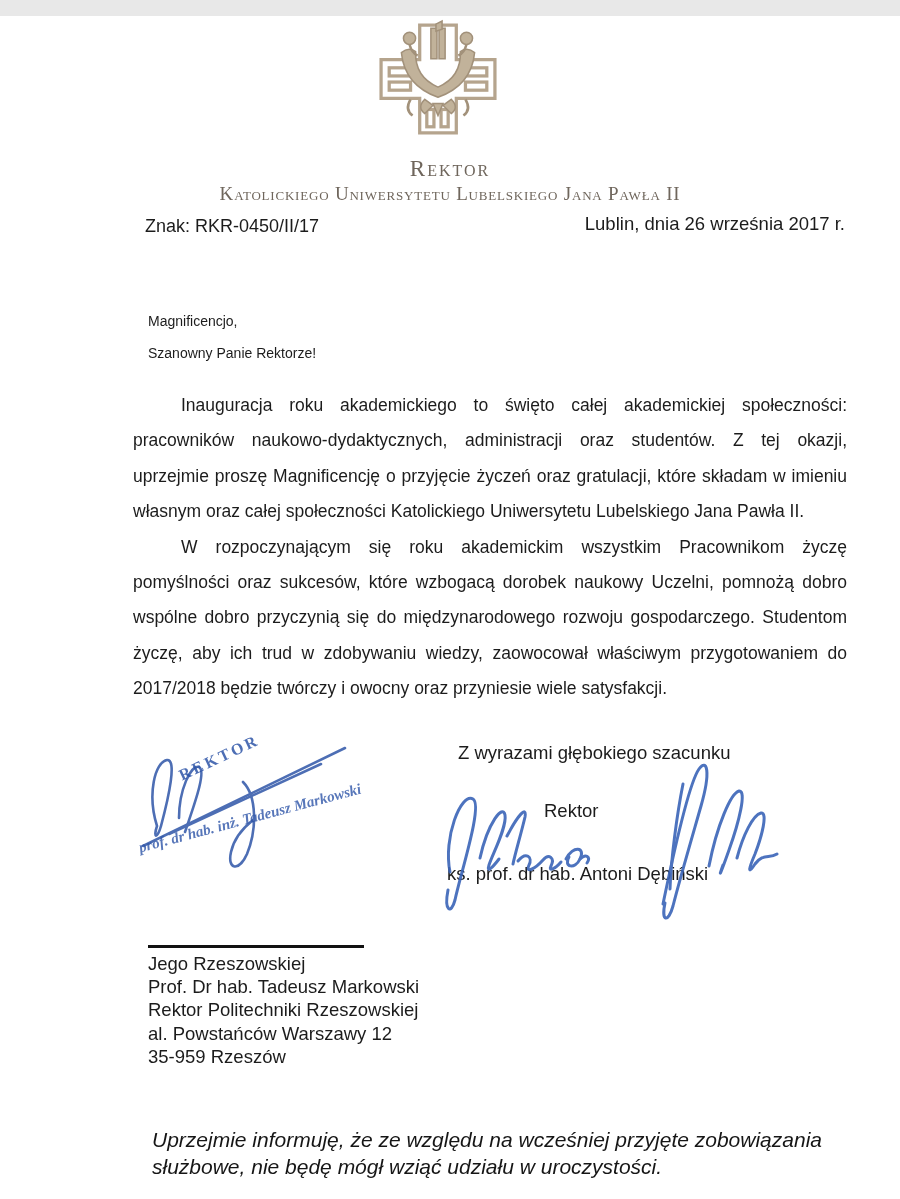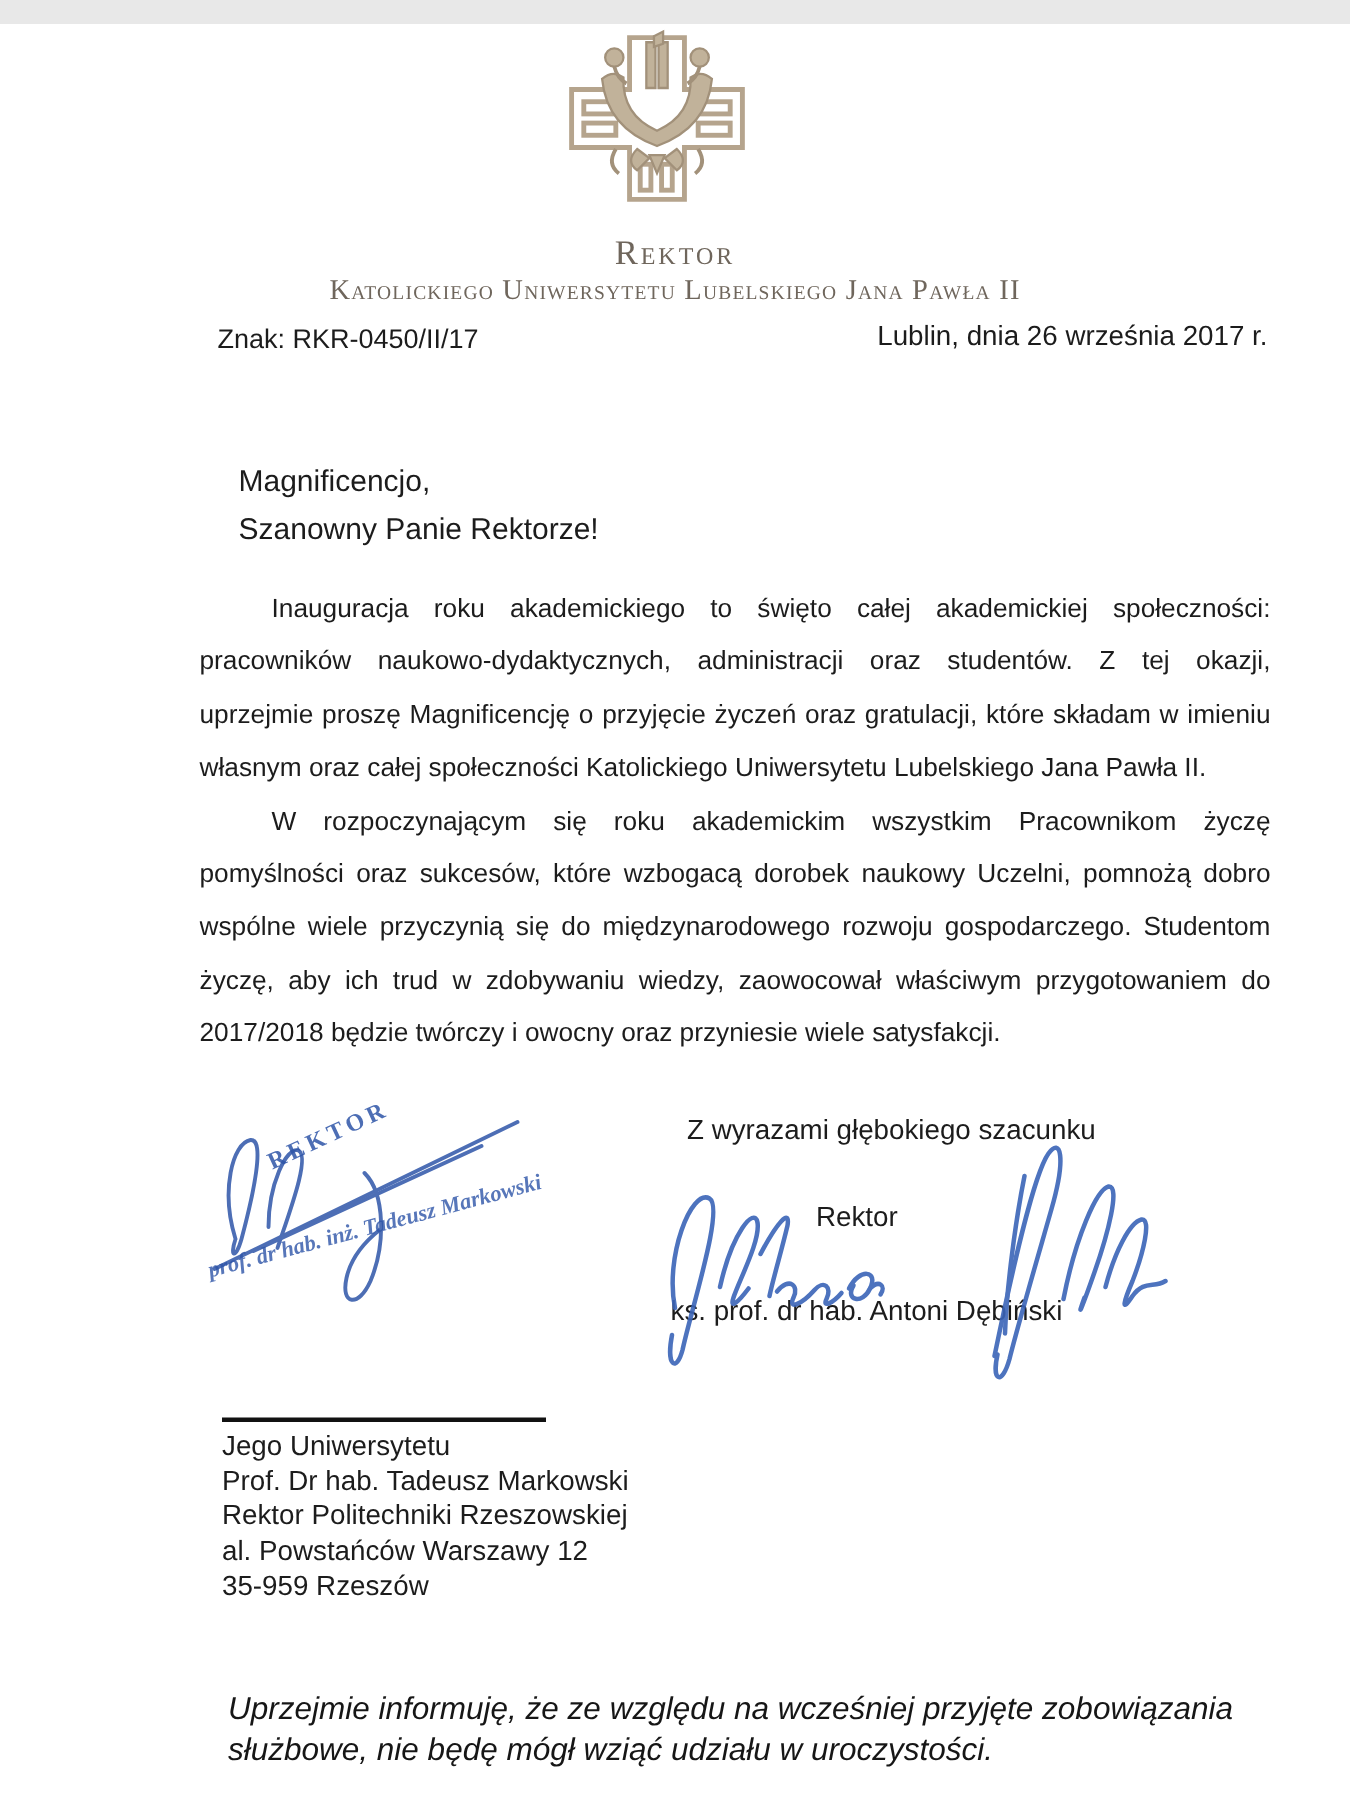--- a/index.html
+++ b/index.html
@@ -16,21 +16,21 @@
     font-size:23px;letter-spacing:2px;color:#6f665c;
   }
   .hd-sub{
     position:absolute;left:0;top:167px;width:900px;text-align:center;
     font-family:"Liberation Serif","DejaVu Serif",serif;font-variant:small-caps;
     font-size:19px;letter-spacing:0.8px;color:#6f665c;
   }
   .znak{position:absolute;left:145px;top:200px;font-size:18px;}
   .place-date{position:absolute;right:55px;top:197px;font-size:18.5px;}
   
-  .salutation{position:absolute;left:159px;top:289px;font-size:20px;line-height:32px;}
+  .salutation{position:absolute;left:148px;top:289px;font-size:14px;line-height:32px;}
   
   .body-block{position:absolute;left:133px;top:372px;width:714px;font-size:17.5px;}
   .bline{height:35.4px;line-height:35.4px;white-space:nowrap;}
   .bline.j{text-align:justify;text-align-last:justify;white-space:normal;overflow:hidden;}
   .bline.ind{padding-left:48px;}
   
   .valediction{position:absolute;left:458px;top:726px;font-size:18.5px;}
   .closing-title{position:absolute;left:544px;top:784px;font-size:18.5px;}
   .signer{position:absolute;left:447px;top:847px;font-size:18.5px;}
   .sig-main{position:absolute;left:430px;top:738px;width:350px;height:172px;pointer-events:none;}
@@ -108,21 +108,21 @@
     <div>Szanowny Panie Rektorze!</div>
   </div>
 
   <div class="body-block">
     <div class="bline j ind">Inauguracja roku akademickiego to święto całej akademickiej społeczności:</div>
     <div class="bline j">pracowników naukowo-dydaktycznych, administracji oraz studentów. Z tej okazji,</div>
     <div class="bline j">uprzejmie proszę Magnificencję o przyjęcie życzeń oraz gratulacji, które składam w imieniu</div>
     <div class="bline">własnym oraz całej społeczności Katolickiego Uniwersytetu Lubelskiego Jana Pawła II.</div>
     <div class="bline j ind">W rozpoczynającym się roku akademickim wszystkim Pracownikom życzę</div>
     <div class="bline j">pomyślności oraz sukcesów, które wzbogacą dorobek naukowy Uczelni, pomnożą dobro</div>
-    <div class="bline j">wspólne wiele przyczynią się do międzynarodowego rozwoju gospodarczego. Studentom</div>
+    <div class="bline j">wspólne dobro przyczynią się do międzynarodowego rozwoju gospodarczego. Studentom</div>
     <div class="bline j">życzę, aby ich trud w zdobywaniu wiedzy, zaowocował właściwym przygotowaniem do</div>
     <div class="bline">2017/2018 będzie twórczy i owocny oraz przyniesie wiele satysfakcji.</div>
   </div>
 
   <div class="valediction">Z wyrazami głębokiego szacunku</div>
   <div class="closing-title">Rektor</div>
   <div class="signer">ks. prof. dr hab. Antoni Dębiński</div>
 
   <svg class="sig-main" viewBox="0 0 350 172">
     <g fill="none" stroke="#3a64b8" stroke-width="3" stroke-linecap="round" opacity="0.9">
@@ -146,21 +146,21 @@
       <path d="M8,112 L210,14"></path>
       <path d="M34,100 L186,30"></path>
       <path d="M108,48 C122,62 122,96 112,120 C104,138 92,136 96,118 C99,104 108,94 118,86"></path>
     </g>
   </svg>
   <div class="stamp-title">REKTOR</div>
   <div class="stamp-name">prof. dr hab. inż. Tadeusz Markowski</div>
 
   <div class="addr-rule"></div>
   <div class="addressee">
-    <div>Jego Uniwersytetu</div>
+    <div>Jego Rzeszowskiej</div>
     <div>Prof. Dr hab. Tadeusz Markowski</div>
     <div>Rektor Politechniki Rzeszowskiej</div>
     <div>al. Powstańców Warszawy 12</div>
     <div>35-959 Rzeszów</div>
   </div>
 
   <div class="footnote">Uprzejmie informuję, że ze względu na wcześniej przyjęte zobowiązania służbowe, nie będę mógł wziąć udziału w uroczystości.</div>
 
 </div>
 

